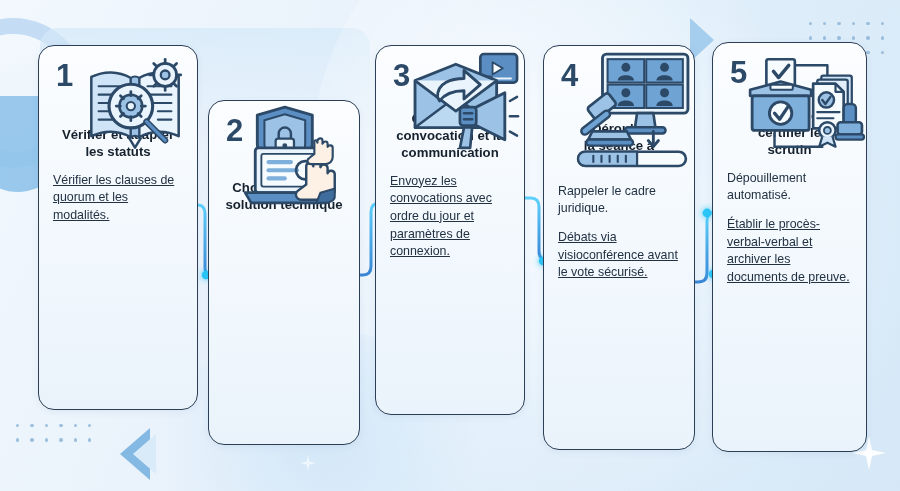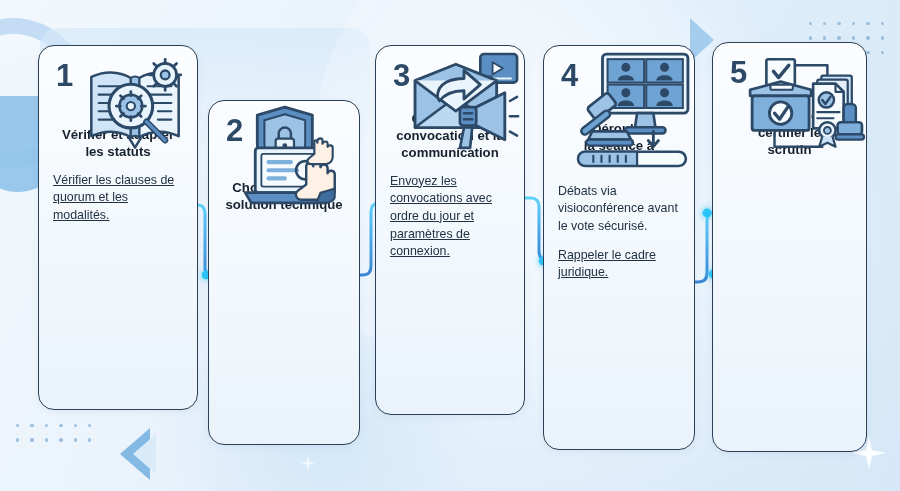--- a/index.html
+++ b/index.html
@@ -443,22 +443,22 @@
           <line x1="35" y1="104" x2="35" y2="110"></line>
           <line x1="43" y1="104" x2="43" y2="110"></line>
           <line x1="51" y1="104" x2="51" y2="110"></line>
         </g>
       </svg>
     </div>
     <div class="card-title">Dérouler
 la séance à
 distance</div>
     <div class="card-body">
+      <p>Rappeler le cadre juridique.</p>
       <p>Débats via visioconférence avant le vote sécurisé.</p>
-      <p>Rappeler le cadre juridique.</p>
     </div>
   </div>
 
   <div class="card" id="card-5">
     <div class="card-num">5</div>
     <div class="icon-wrap">
       <svg viewBox="0 0 118 102">
 
         <path d="M36,12 L82,12 L82,28" fill="none" stroke="#2c4968" stroke-width="2.4" stroke-linejoin="round"></path>
         <path d="M77,24 L82,31 L87,24" fill="none" stroke="#2c4968" stroke-width="2.4" stroke-linejoin="round"></path>
@@ -489,15 +489,19 @@
         <path d="M77,82 L74,92 L82,88 L90,92 L87,82" fill="#cfe4f6" stroke="#2c4968" stroke-width="2.2" stroke-linejoin="round"></path>
 
         <rect x="98" y="50" width="12" height="20" rx="4" fill="#5b8fc4" stroke="#2c4968" stroke-width="2.4"></rect>
         <rect x="92" y="68" width="24" height="12" rx="3" fill="#7fb0dc" stroke="#2c4968" stroke-width="2.6"></rect>
         <rect x="90" y="80" width="28" height="5" rx="2.5" fill="#5b8fc4" stroke="#2c4968" stroke-width="2.2"></rect>
       </svg>
     </div>
     <div class="card-title">Clôturer et
 certifier le
 scrutin</div>
+    <div class="card-body">
+      <p>Dépouillement automatisé.</p>
+      <p>Établir le procès-verbal-verbal et archiver les documents de preuve.</p>
+    </div>
   </div>
 
 </div>
 
 </body></html>

